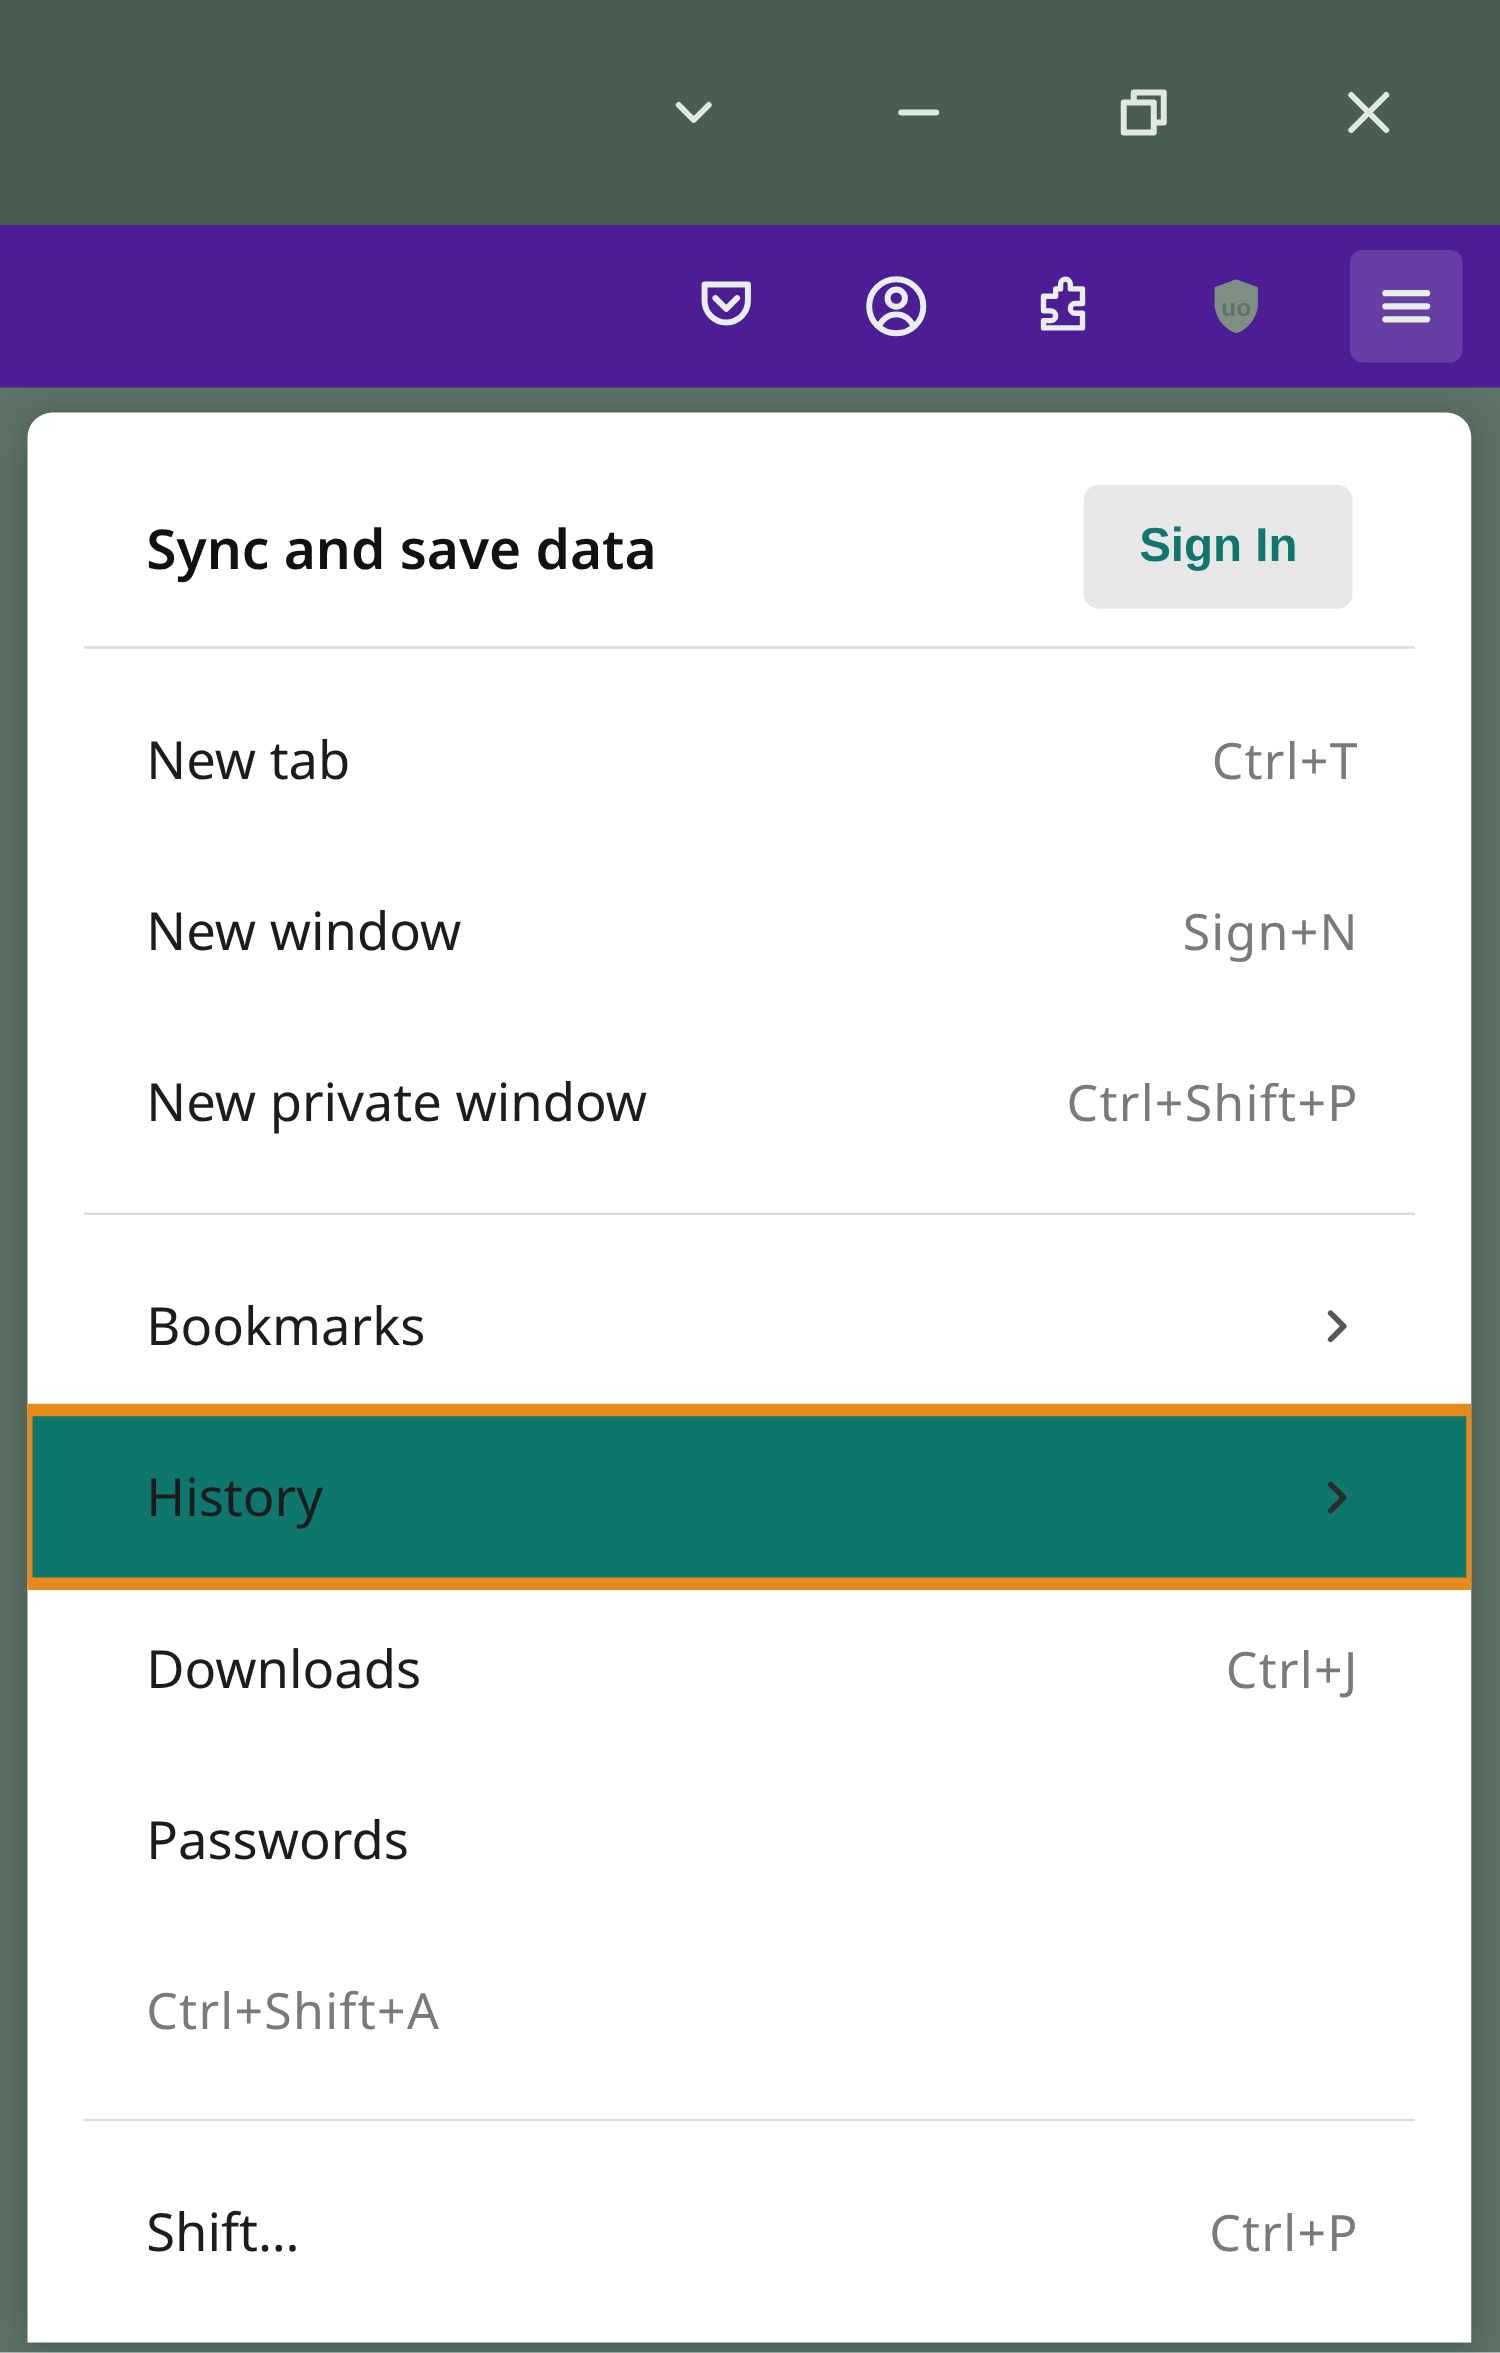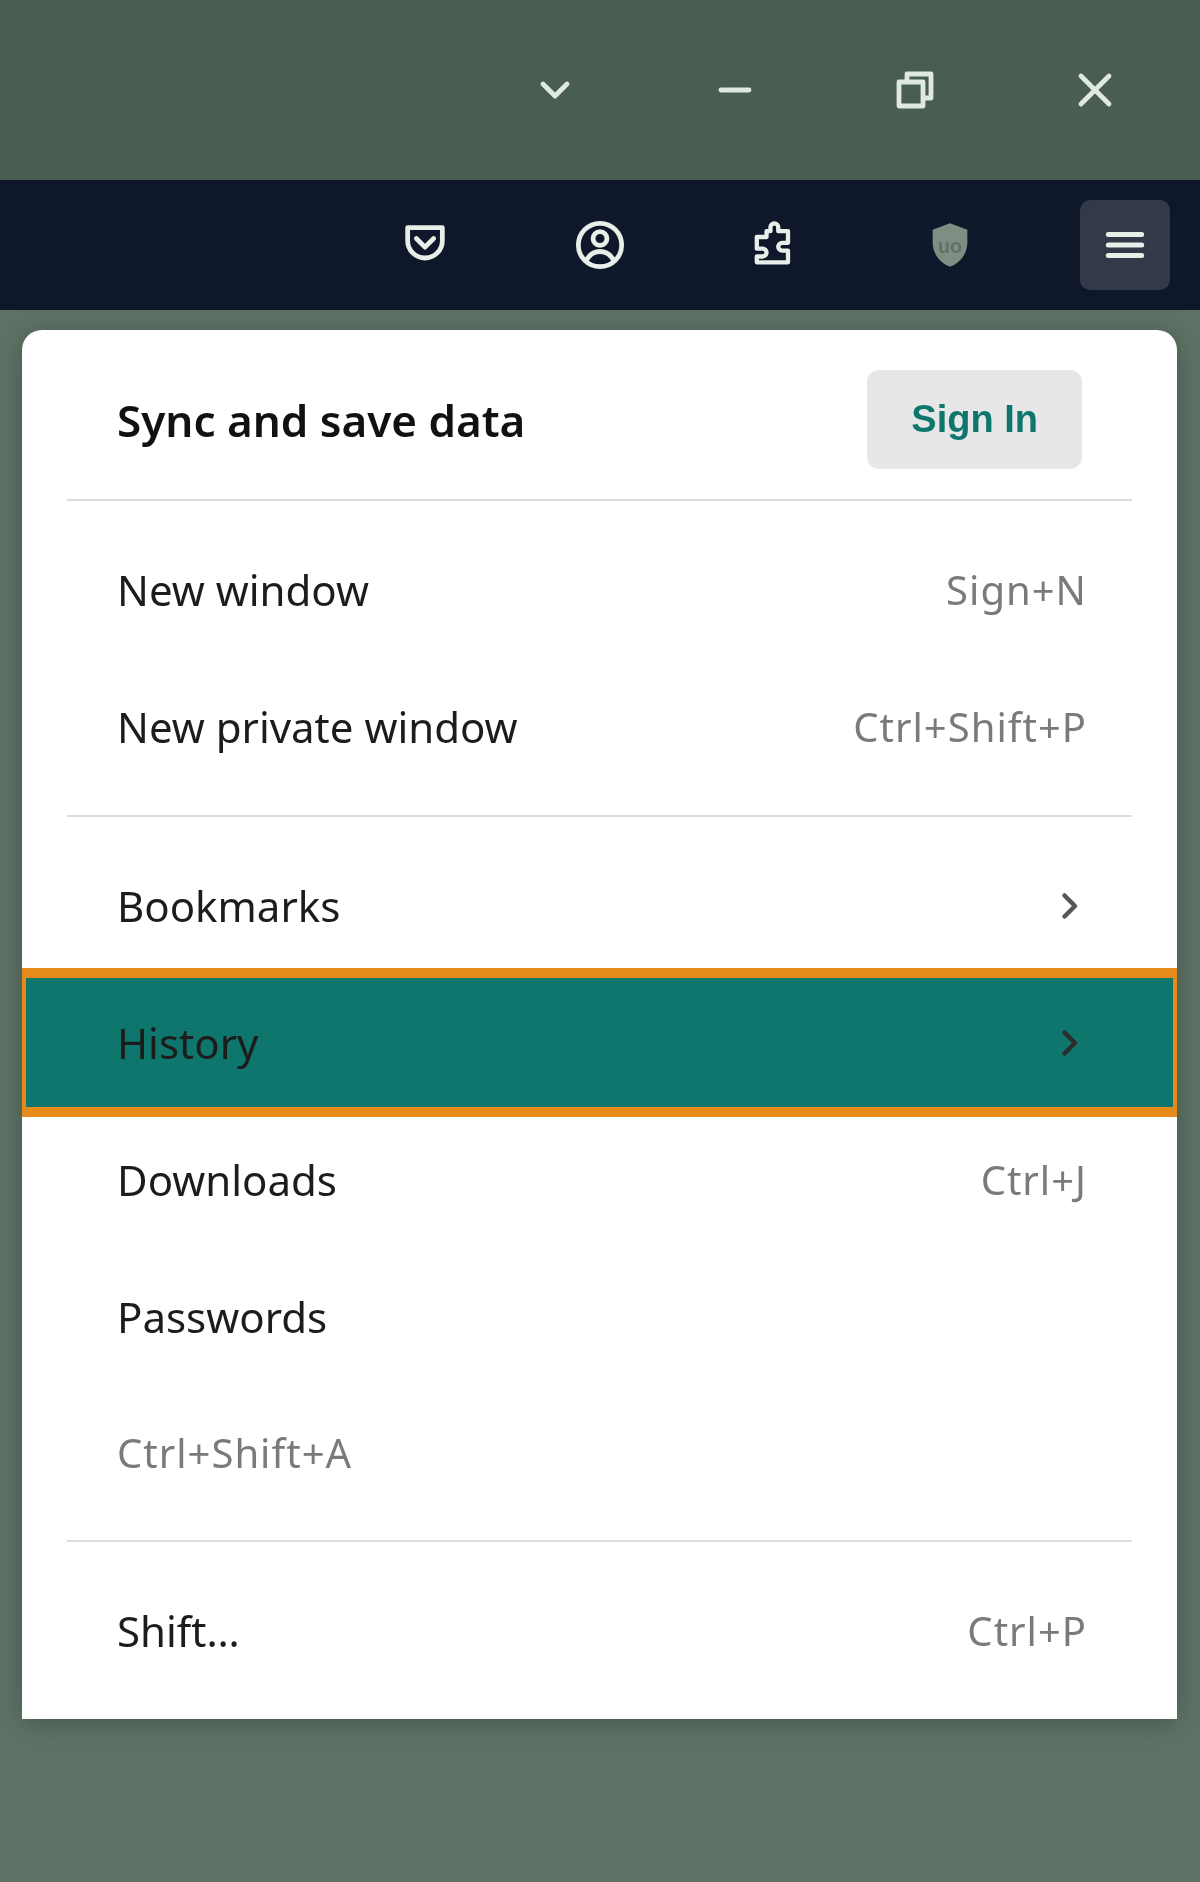--- a/index.html
+++ b/index.html
@@ -16,25 +16,25 @@
       display: flex;
       align-items: center;
       justify-content: flex-end;
       gap: 130px;
       padding-right: 80px;
       color: #dfe8e2;
     }
     .titlebar .tctrl { width: 50px; height: 50px; display:flex; align-items:center; justify-content:center; }
     .toolbar {
       height: 130px;
-      background: #0f172a;
+      background: #4c1d95;
       display: flex;
       align-items: center;
       justify-content: flex-end;
-      gap: 85px;
+      gap: 46px;
       padding-right: 30px;
     }
     .toolbar .tbtn {
       width: 90px; height: 90px;
       display:flex; align-items:center; justify-content:center;
       border-radius: 10px;
       color: #e8efe9;
     }
     .toolbar .tbtn.active {
       background: rgba(255,255,255,0.15);
@@ -42,21 +42,21 @@
     .menu {
       position: absolute;
       top: 330px;
       left: 22px;
       width: 1155px;
       background: #ffffff;
       border-radius: 20px 20px 0 0;
       box-shadow: 0 4px 30px rgba(0,0,0,0.25);
       overflow: hidden;
     }
-    .menu-inner { padding: 10px 0 0 0; }
+    .menu-inner { padding: 28px 0 0 0; }
     .sync-row {
       display:flex;
       align-items:center;
       justify-content:space-between;
       padding: 30px 50px 30px 50px;
       border-bottom: 2px solid #ddd;
       margin: 0 45px;
     }
     .sync-title {
       font-size: 44px;
@@ -170,20 +170,24 @@
 
 <div class="menu">
   <div class="menu-inner">
     <div class="sync-row">
       <span class="sync-title">Sync and save data</span>
       <button class="signin-btn">Sign In</button>
     </div>
 
     <div class="menu-section">
       <div class="menu-item">
+        <span>New tab</span>
+        <span class="shortcut">Ctrl+T</span>
+      </div>
+      <div class="menu-item">
         <span>New window</span>
         <span class="shortcut">Sign+N</span>
       </div>
       <div class="menu-item">
         <span>New private window</span>
         <span class="shortcut">Ctrl+Shift+P</span>
       </div>
     </div>
 
     <div class="menu-section">

